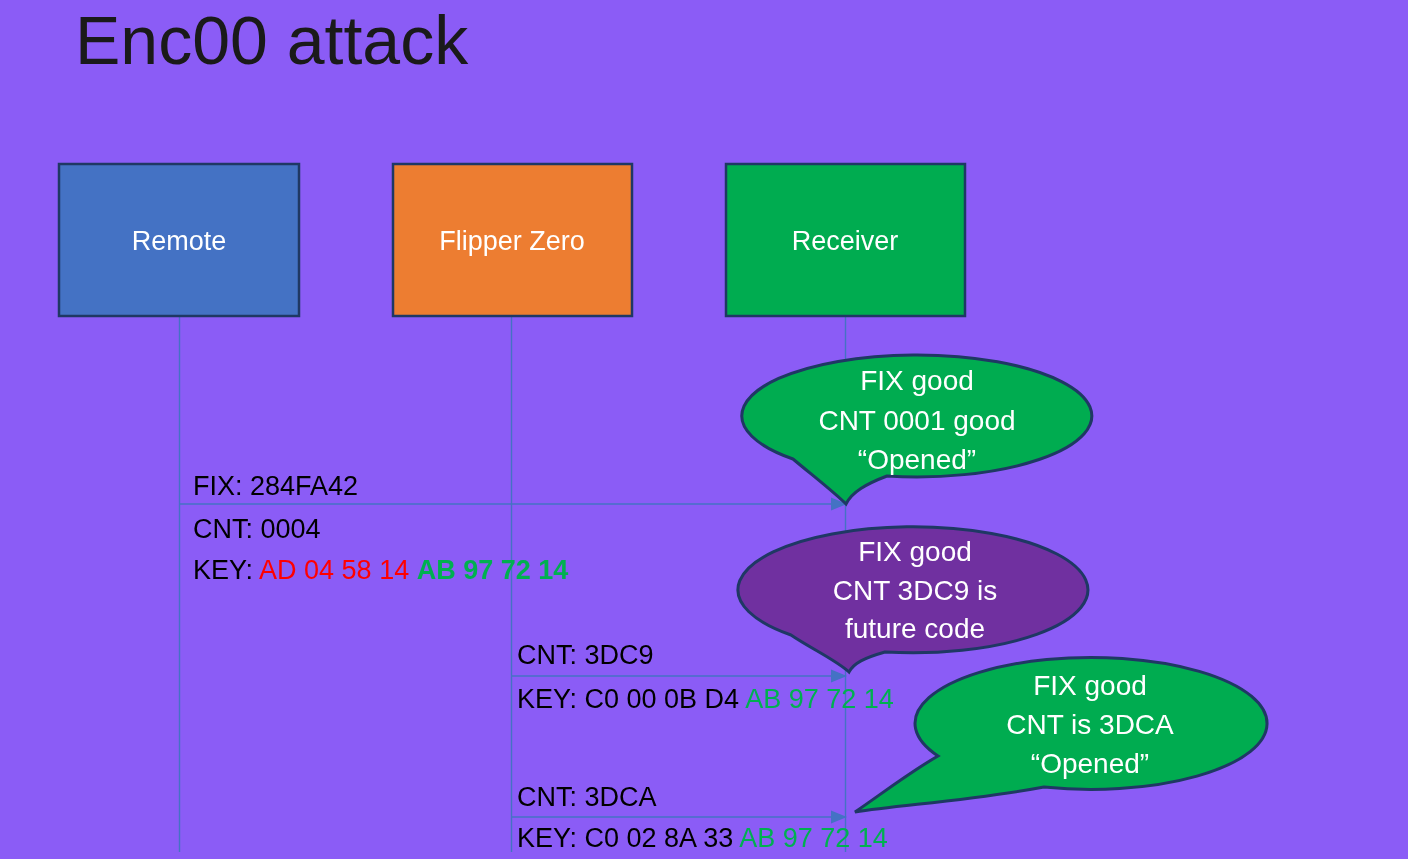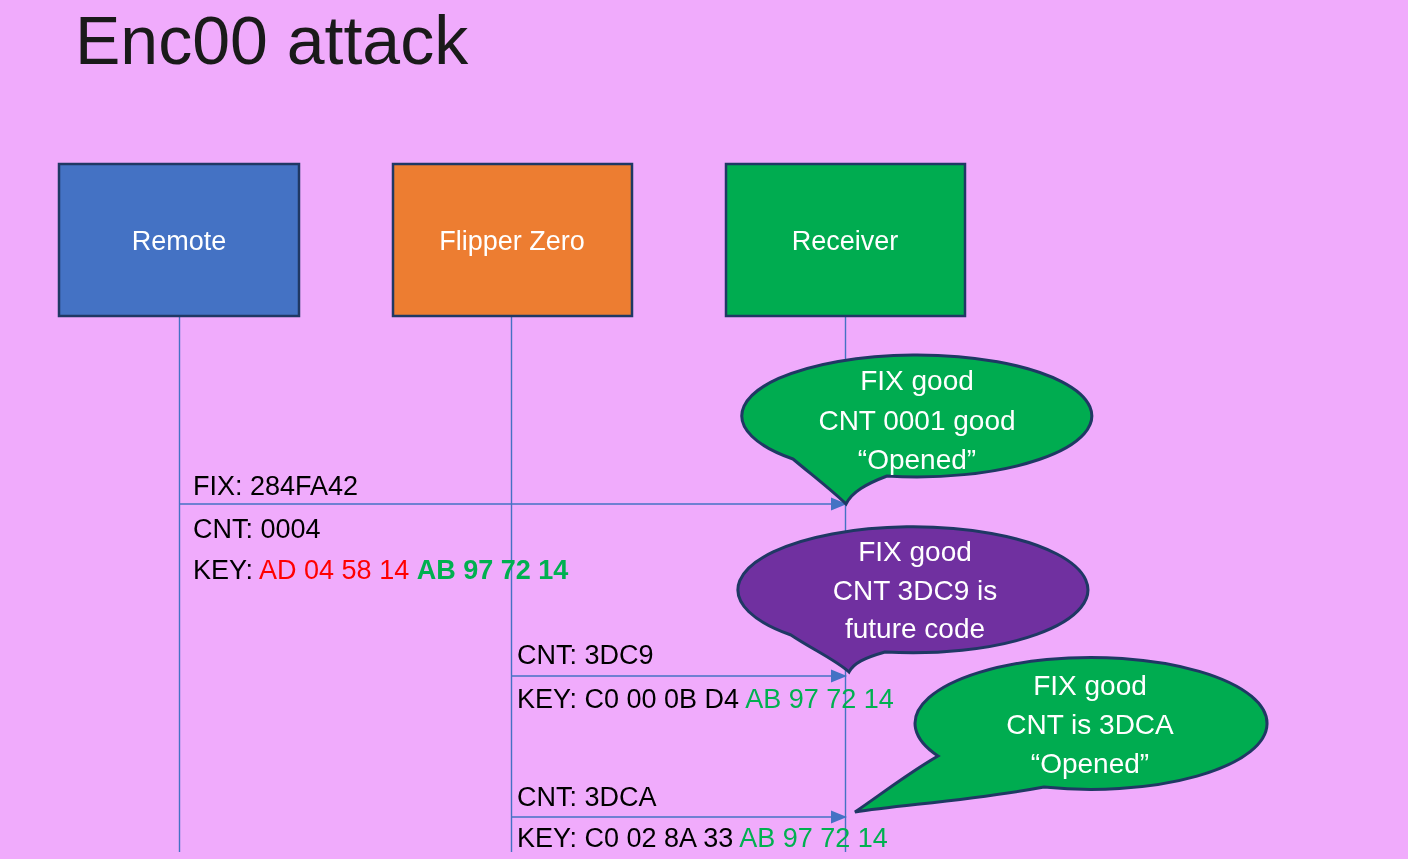--- a/index.html
+++ b/index.html
@@ -1,16 +1,16 @@
 <!DOCTYPE html>
 <html><head>
 <meta charset="utf-8">
 <style>
   html,body{margin:0;padding:0;background:#fff;}
-  .slide{position:relative;width:1408px;height:859px;background:#f0abfc;overflow:hidden;
+  .slide{position:relative;width:1408px;height:859px;background:#8b5cf6;overflow:hidden;
          font-family:"Liberation Sans","DejaVu Sans",sans-serif;}
   svg text{white-space:pre;}
   .title-text{font-size:68px;font-weight:300;fill:#1a1a1a;letter-spacing:0px;}
   .actor-label{font-size:27px;fill:#ffffff;text-anchor:middle;}
   .msg-text{font-size:27px;fill:#000000;}
   .callout-text{font-size:28px;fill:#ffffff;text-anchor:middle;}
   .lifeline{stroke-width:1.4;fill:none;}
   .msg-line{stroke-width:1.6;fill:none;}
 </style>
 </head>

